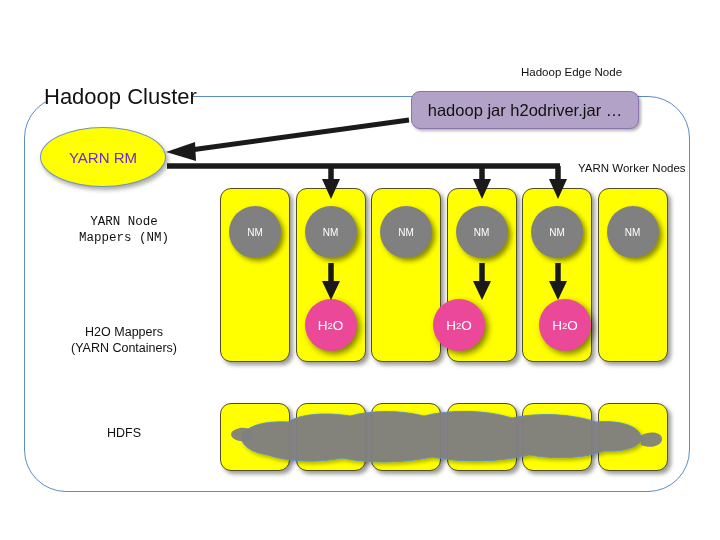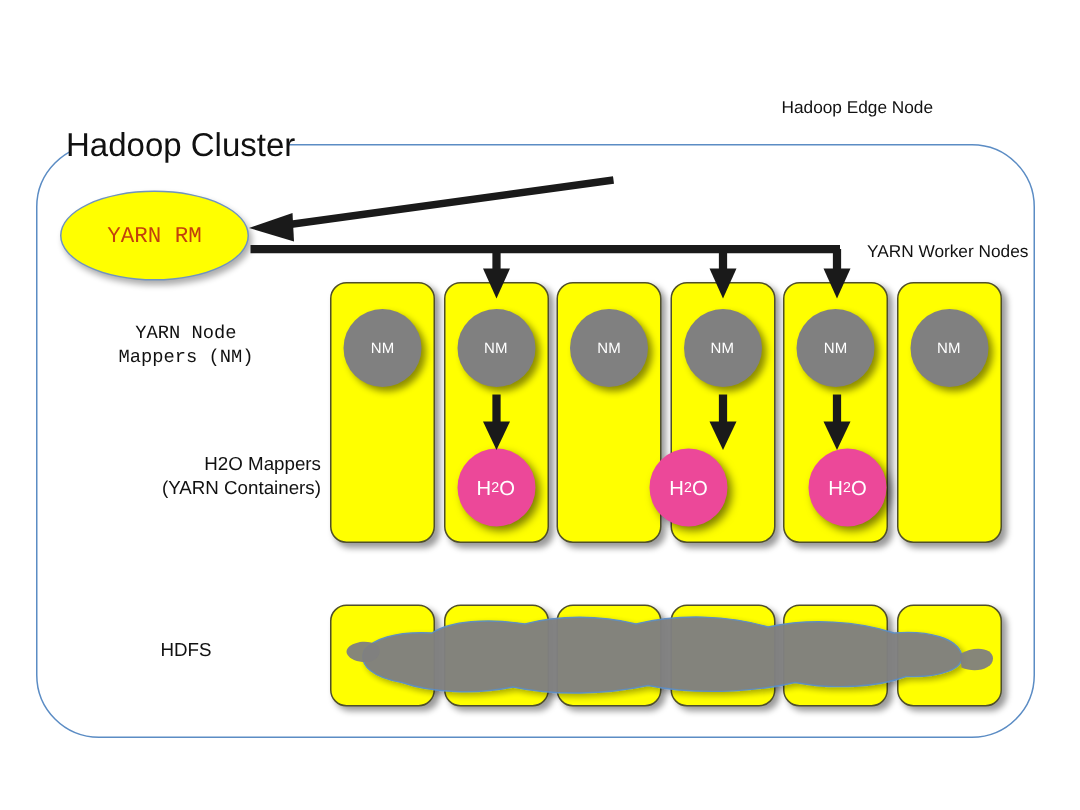--- a/index.html
+++ b/index.html
@@ -18,40 +18,39 @@
   .caption-mask{position:absolute;left:46px;top:86px;width:146px;height:16px;background:#fff;}
 
   
   .lbl{position:absolute;white-space:nowrap;color:#111;}
   .lbl-cluster{left:44px;top:84px;font-size:22px;}
   .lbl-edge{left:521px;top:66px;font-size:11.5px;}
   .lbl-workers{left:578px;top:162px;font-size:11.5px;}
 
   .side-lbl{position:absolute;text-align:center;font-size:12.5px;line-height:16px;color:#111;}
   .side-nm{left:34px;top:214px;width:180px;font-family:Liberation Mono, monospace;}
-  .side-mappers{left:34px;top:301px;width:180px;text-align:right;}
+  .side-mappers{left:34px;top:324px;width:180px;}
   .side-hdfs{left:34px;top:425px;width:180px;}
 
   
   .edge-node{
     position:absolute;left:411px;top:91px;width:228px;height:38px;
     background:#b2a2c7;border:1.4px solid #8a74ad;border-radius:9px;
     display:flex;align-items:center;justify-content:center;
     font-size:16.5px;color:#111;box-sizing:border-box;
     box-shadow:2px 2px 3px rgba(0,0,0,.30);
   }
 
   
   .yarn-rm{
     position:absolute;left:40px;top:127px;width:126px;height:60px;
     background:#ffff00;border:1.3px solid #6f93c0;border-radius:50%;
     display:flex;align-items:center;justify-content:center;
-    font-size:15px;color:#c2410c;box-sizing:border-box;
+    font-size:15px;color:#6d28d9;box-sizing:border-box;
     box-shadow:2px 3px 4px rgba(0,0,0,.33);
-    font-family:Liberation Mono, monospace;
   }
   .node-box{
     position:absolute;width:70px;background:#ffff00;
     border:1.3px solid #4f4f2a;border-radius:11px;box-sizing:border-box;
     box-shadow:3px 3px 4px rgba(0,0,0,.40);
   }
   .node-top{top:188px;height:174px;}
   .node-bot{top:403px;height:68px;}
 
   .circle{
@@ -89,20 +88,23 @@
     <div>Mappers (NM)</div>
   </div>
   <div class="side-lbl side-mappers">
     <div>H2O Mappers</div>
     <div>(YARN Containers)</div>
   </div>
   <div class="side-lbl side-hdfs">
     <div>HDFS</div>
   </div>
 
+  <div class="edge-node">
+    <span>hadoop jar h2odriver.jar …</span>
+  </div>
 
   <div class="yarn-rm">
     <span>YARN RM</span>
   </div>
 
   <div id="nodes"></div>
 
   <div class="hdfs-text">HDFS</div>
 
   <div class="node-box node-top" style="left: 220px;"></div>

